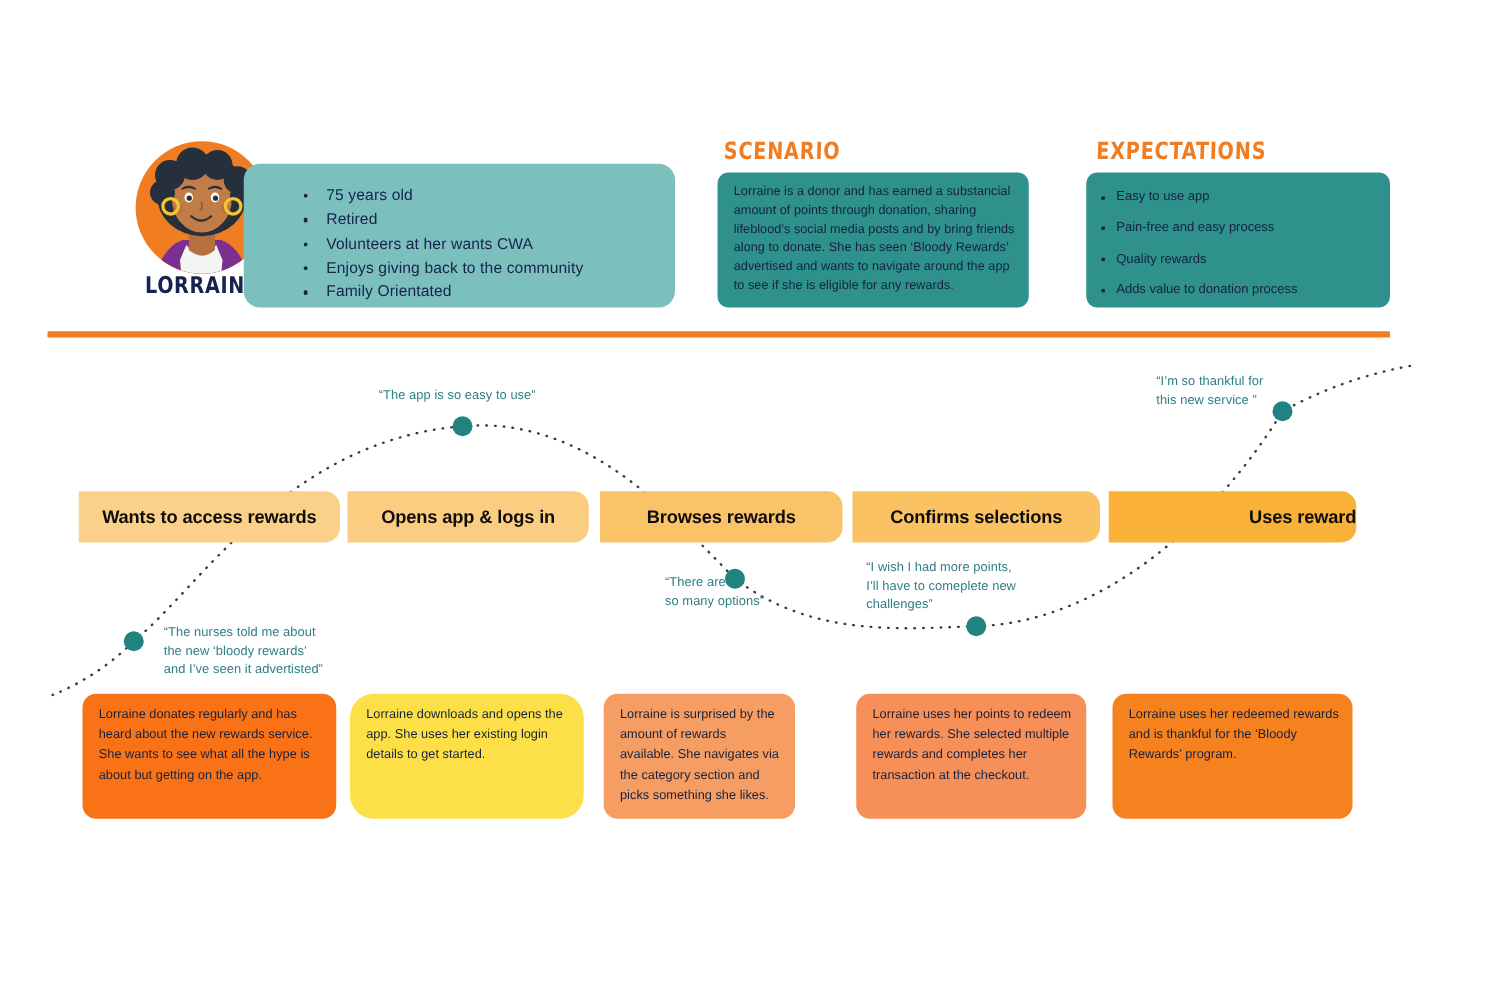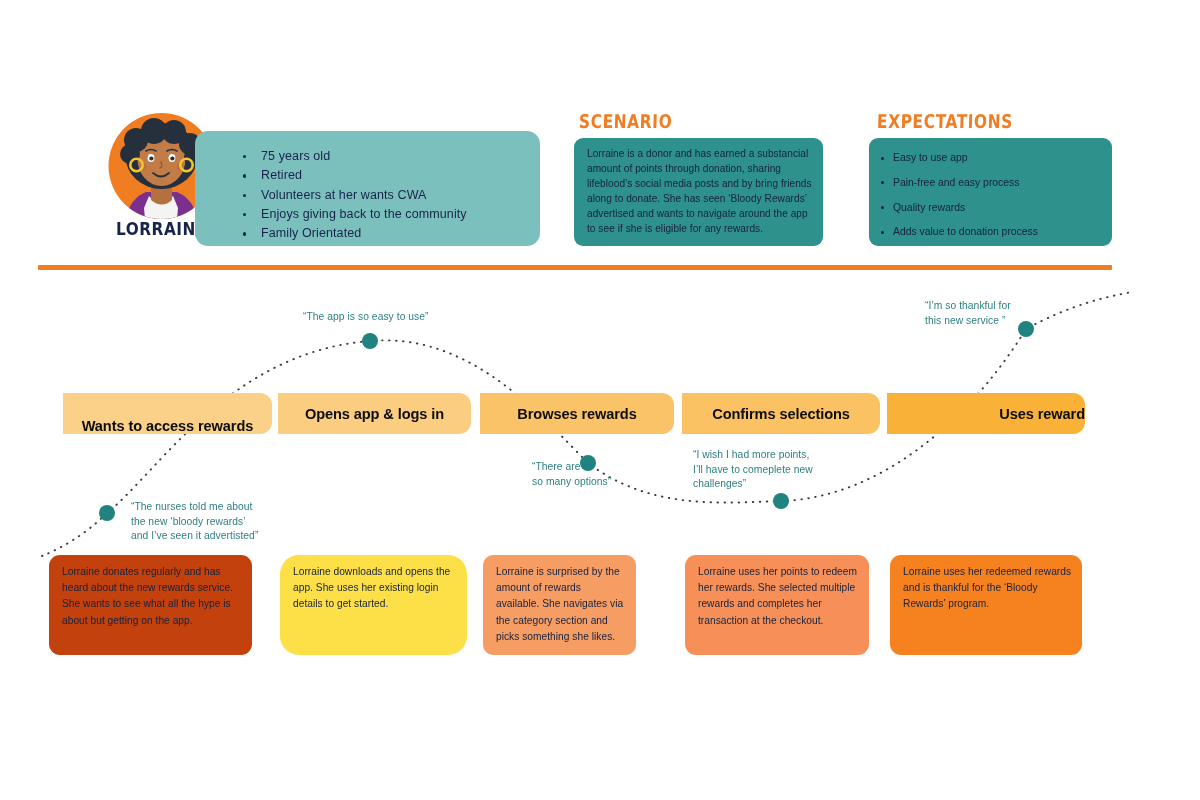--- a/index.html
+++ b/index.html
@@ -297,43 +297,43 @@
     <path id="emotion-path" fill="none" stroke-linecap="round" d="M 42 556 C 62 548, 86 534, 107 513 C 160 470, 230 352, 370 341 C 470 332, 540 415, 588 463 C 650 510, 720 503, 781 501 C 880 498, 970 420, 1026 329 C 1070 305, 1105 297, 1132 292" stroke="#3a3a3a" stroke-width="1.9" stroke-dasharray="0.5 6.5"></path>
     <g id="curve-markers">
         <circle cx="107" cy="513" r="8" fill="#20837f"></circle>
         <circle cx="370" cy="341" r="8" fill="#20837f"></circle>
         <circle cx="588" cy="463" r="8" fill="#20837f"></circle>
         <circle cx="781" cy="501" r="8" fill="#20837f"></circle>
         <circle cx="1026" cy="329" r="8" fill="#20837f"></circle>
       </g>
   </svg>
 
-  <div class="stage-bar" id="stage-bar-0" style="left: 63px; width: 209px; background: rgb(251, 208, 137); align-items: flex-end;">
+  <div class="stage-bar" id="stage-bar-0" style="left: 63px; width: 209px; background: rgb(251, 208, 137);">
     <span>Wants to access rewards</span>
   </div>
   <div class="stage-bar" id="stage-bar-1" style="left: 278px; width: 193px; background: rgb(251, 205, 128);">
     <span>Opens app &amp; logs in</span>
   </div>
   <div class="stage-bar" id="stage-bar-2" style="left: 480px; width: 194px; background: rgb(251, 195, 104);">
     <span>Browses rewards</span>
   </div>
   <div class="stage-bar" id="stage-bar-3" style="left: 682px; width: 198px; background: rgb(251, 194, 100);">
     <span>Confirms selections</span>
   </div>
   <div class="stage-bar" id="stage-bar-4" style="left: 887px; width: 198px; background: rgb(249, 178, 55); justify-content: flex-end;">
     <span>Uses reward</span>
   </div>
 
-  <div class="desc-card" id="desc-card-0" style="left: 49px; width: 203px; background: #c2410c;">
+  <div class="desc-card" id="desc-card-0" style="left: 66px; width: 203px; background: #f97316;">
     <p>Lorraine donates regularly and has heard about the new rewards service. She wants to see what all the hype is about but getting on the app.</p>
   </div>
   <div class="desc-card" id="desc-card-1" style="left: 280px; width: 187px; background: #fde047; border-radius: 19px;">
     <p>Lorraine downloads and opens the app. She uses her existing login details to get started.</p>
   </div>
-  <div class="desc-card" id="desc-card-2" style="left: 483px; width: 153px; background: rgb(246, 157, 99); border-radius: 10px;">
+  <div class="desc-card" id="desc-card-2" style="left: 483px; width: 153px; background: rgb(246, 157, 99);">
     <p>Lorraine is surprised by the amount of rewards available. She navigates via the category section and picks something she likes.</p>
   </div>
   <div class="desc-card" id="desc-card-3" style="left: 685px; width: 184px; background: rgb(247, 144, 88);">
     <p>Lorraine uses her points to redeem her rewards. She selected multiple rewards and completes her transaction at the checkout.</p>
   </div>
   <div class="desc-card" id="desc-card-4" style="left: 890px; width: 192px; background: rgb(245, 129, 31);">
     <p>Lorraine uses her redeemed rewards and is thankful for the ‘Bloody Rewards’ program.</p>
   </div>
 
   <div class="quote" id="quote-0" style="left:131px; top:500px; width:150px;">“The nurses told me about

